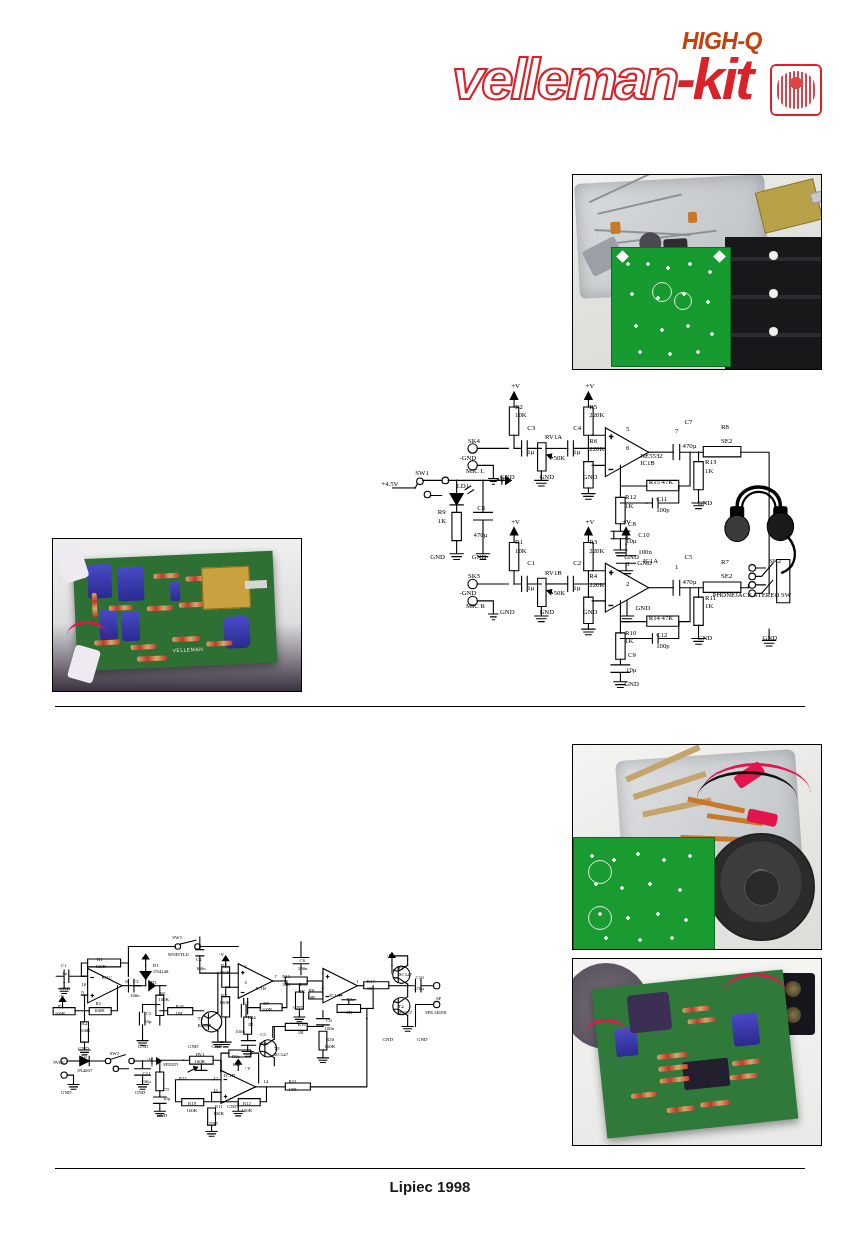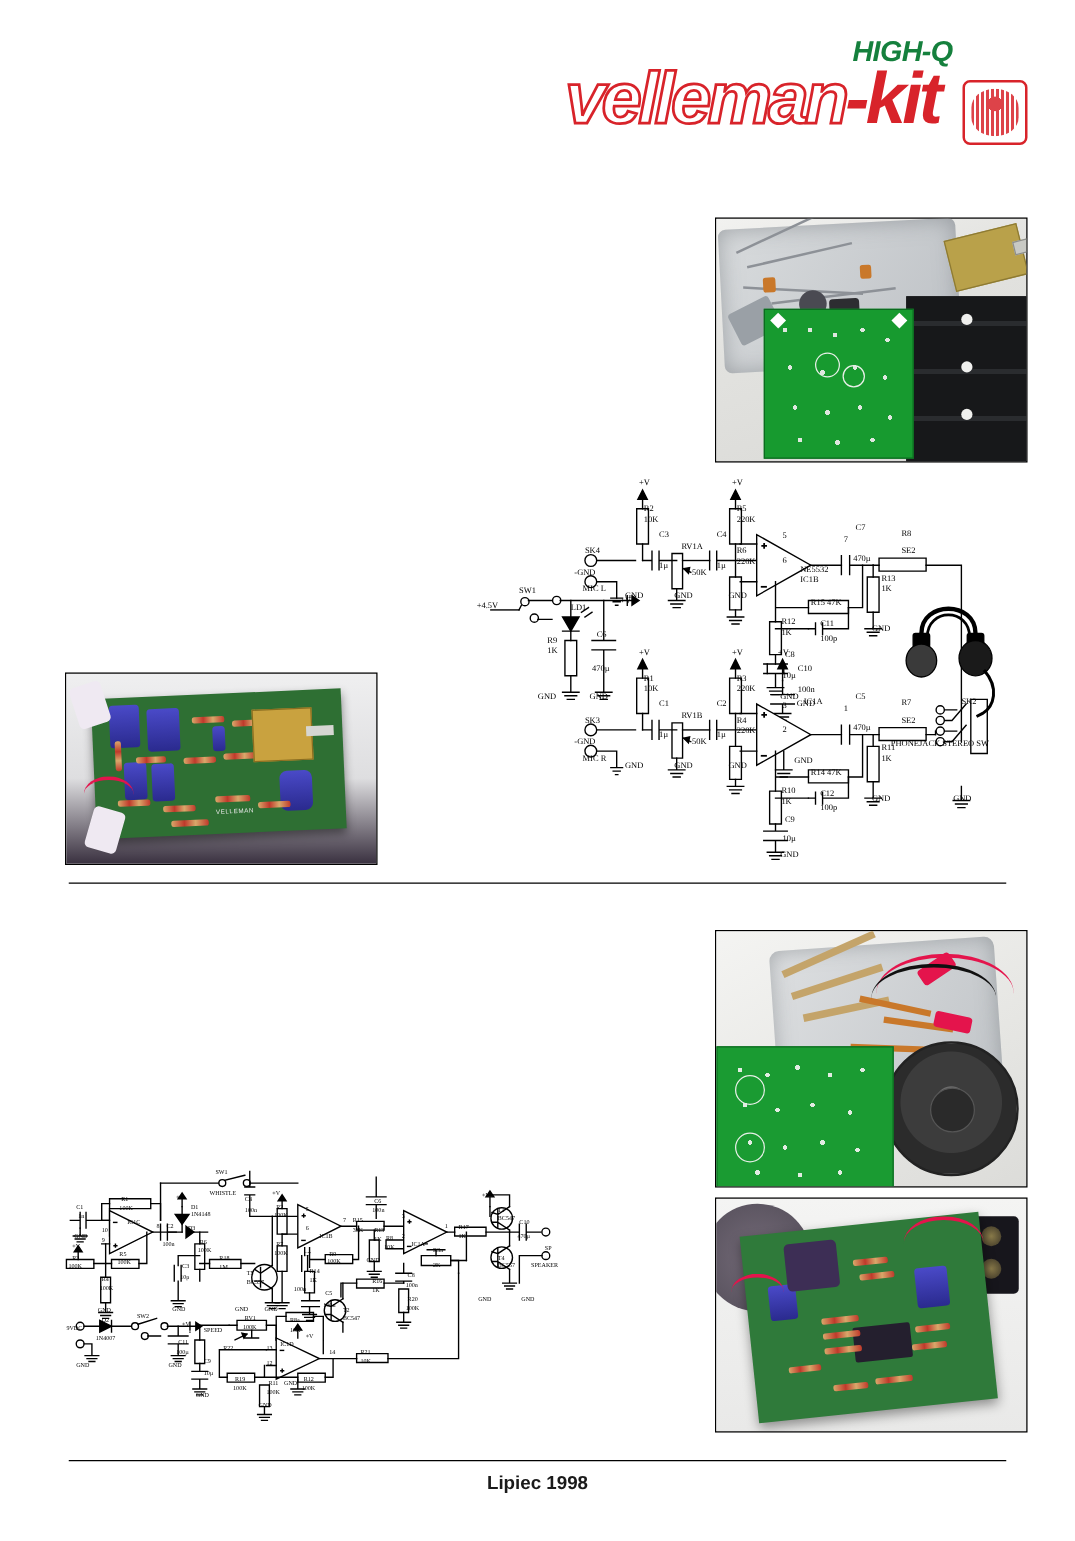--- a/index.html
+++ b/index.html
@@ -1,21 +1,21 @@
 <!DOCTYPE html>
 <html><head>
 <meta charset="utf-8">
 <style>
   html,body{margin:0;padding:0;background:#ffffff;}
   body{width:860px;height:1233px;position:relative;font-family:"Liberation Serif",serif;overflow:hidden;}
 
   
   #logo-block{position:absolute;left:452px;top:28px;width:370px;height:92px;}
   #logo-highq{position:absolute;right:60px;top:0px;font-family:"Liberation Sans",sans-serif;
-    font-weight:bold;font-style:italic;font-size:23px;color:#15803d;letter-spacing:-0.5px;}
+    font-weight:bold;font-style:italic;font-size:23px;color:#c2410c;letter-spacing:-0.5px;}
   #logo-word{position:absolute;left:0px;top:22px;font-family:"Liberation Sans",sans-serif;
     font-weight:bold;font-style:italic;font-size:58px;line-height:58px;color:#ffffff;
     -webkit-text-stroke:2.2px #d8232a;letter-spacing:-3px;}
   #logo-word .solid{color:#d8232a;-webkit-text-stroke:0px;}
   #logo-seal{position:absolute;right:0px;top:36px;width:48px;height:48px;border:2px solid #d8232a;
     border-radius:6px;background:#fff;}
   #logo-seal .in{position:absolute;left:5px;top:5px;right:5px;bottom:5px;border-radius:50%/40%;
     background:
       radial-gradient(circle at 50% 32%, #d8232a 0 18%, transparent 19%),
       repeating-linear-gradient(90deg,#d8232a 0 2px,#fff 2px 4px);

